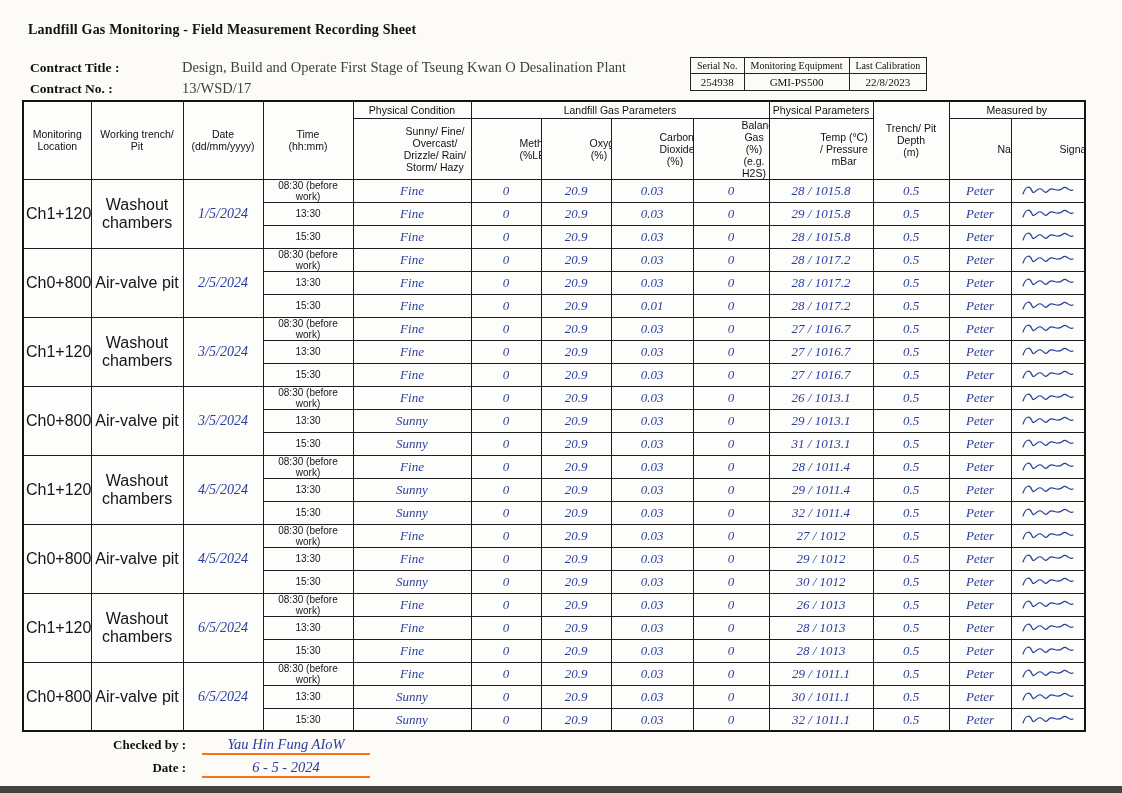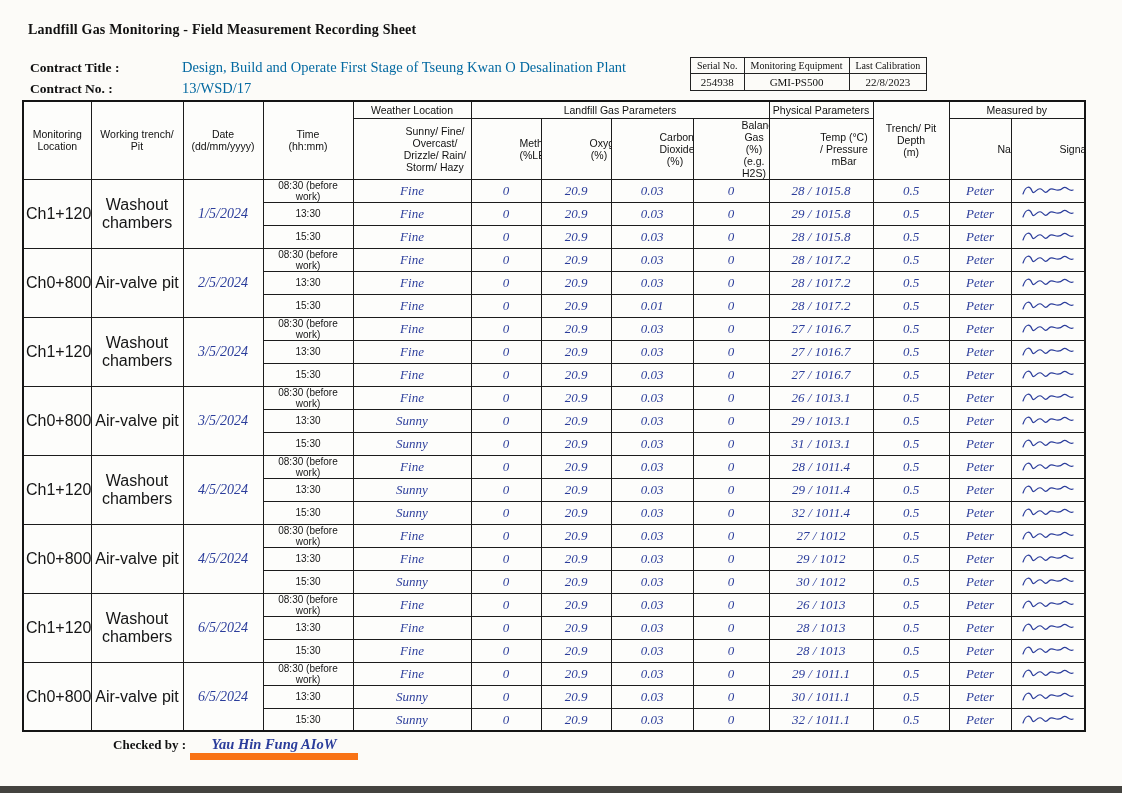--- a/index.html
+++ b/index.html
@@ -7,21 +7,21 @@
   body { background:#e9e7e2; font-family:"Liberation Sans", sans-serif; }
   .page { position:relative; width:1122px; height:793px; background:#fcfbf8; overflow:hidden; }
 
   .title { position:absolute; left:28px; top:22px; font-family:"Liberation Serif", serif;
            font-size:14px; font-weight:bold; color:#111; letter-spacing:0.2px; }
 
   .contract-block { position:absolute; left:30px; top:56px; }
   .contract-row { height:21px; line-height:21px; white-space:nowrap; }
   .contract-lbl { display:inline-block; width:152px; font-family:"Liberation Serif", serif;
                   font-weight:bold; font-size:13.5px; color:#111; }
-  .contract-val { font-family:"Liberation Serif", serif; font-size:14.5px; color:#0369a1; }
+  .contract-val { font-family:"Liberation Serif", serif; font-size:14.5px; color:#404040; }
 
   table { border-collapse:collapse; }
   .equip { position:absolute; left:690px; top:57px; font-family:"Liberation Serif", serif; }
   .equip th, .equip td { border:1px solid #222; text-align:center; padding:1px 6px; }
   .equip th { font-size:10px; font-weight:normal; height:16px; color:#111; }
   .equip td { font-size:11px; height:17px; color:#111; }
 
   .main { position:absolute; left:22px; top:100px; width:1062px; table-layout:fixed;
           border:2px solid #151515; background:#fdfdfb; }
   .main th, .main td { border:1px solid #1c1c1c; text-align:center; vertical-align:middle;
@@ -35,23 +35,23 @@
   .printed { font-size:16px; color:#151515; }
   .time { font-size:10px; }
   .hw { font-family:"Liberation Serif", serif; font-style:italic; color:#2b3d9b;
         font-size:13px; }
   td.date { font-size:14px; }
   .sig { display:block; margin:0 auto; }
 
   .footer { position:absolute; left:100px; top:733px; }
   .foot-row { height:23px; line-height:22px; white-space:nowrap; }
   .foot-lbl { display:inline-block; width:86px; text-align:right; font-family:"Liberation Serif", serif;
-              font-weight:bold; font-size:13px; color:#111; margin-right:4px; }
-  .foot-line { display:inline-block; width:168px; text-align:center; border-bottom:7px solid #f97316;
-               font-size:14.5px; line-height:18px;font-weight:bold; }
+              font-weight:bold; font-size:13px; color:#111; margin-right:16px; }
+  .foot-line { display:inline-block; width:168px; text-align:center; border-bottom:2px solid #f97316;
+               font-size:14.5px; line-height:18px; }
   .scan-edge { position:absolute; left:0; bottom:0; width:1122px; height:7px; background:#44433f; }
 </style>
 </head>
 <body>
 
 <div class="page">
 
   <div class="title">Landfill Gas Monitoring - Field Measurement Recording Sheet</div>
 
   <div class="contract-block">
@@ -97,21 +97,21 @@
     <thead>
       <tr class="group-row">
         <th rowspan="2" class="pre">Monitoring
 Location</th>
         <th rowspan="2" class="pre">Working trench/
 Pit</th>
         <th rowspan="2" class="pre">Date
 (dd/mm/yyyy)</th>
         <th rowspan="2" class="pre">Time
 (hh:mm)</th>
-        <th>Weather Location</th>
+        <th>Physical Condition</th>
         <th colspan="4">Landfill Gas Parameters</th>
         <th>Physical Parameters</th>
         <th rowspan="2" class="pre">Trench/ Pit Depth
 (m)</th>
         <th colspan="2">Measured by</th>
       </tr>
       <tr class="sub-row">
         <th class="small">Sunny/ Fine/ Overcast/ Drizzle/ Rain/ Storm/ Hazy</th>
         <th>Methane (%LEL)</th>
         <th>Oxygen (%)</th>
@@ -534,16 +534,19 @@
             </svg>
           </td>
         </tr>
       </tbody>
   </table>
 
   <div class="footer">
     <div class="foot-row">
       <span class="foot-lbl">Checked by :</span><span class="foot-line hw">Yau Hin Fung  AIoW</span>
     </div>
+    <div class="foot-row">
+      <span class="foot-lbl">Date :</span><span class="foot-line hw">6 - 5 - 2024</span>
+    </div>
   </div>
 
   <div class="scan-edge"></div>
 </div>
 
 </body></html>

